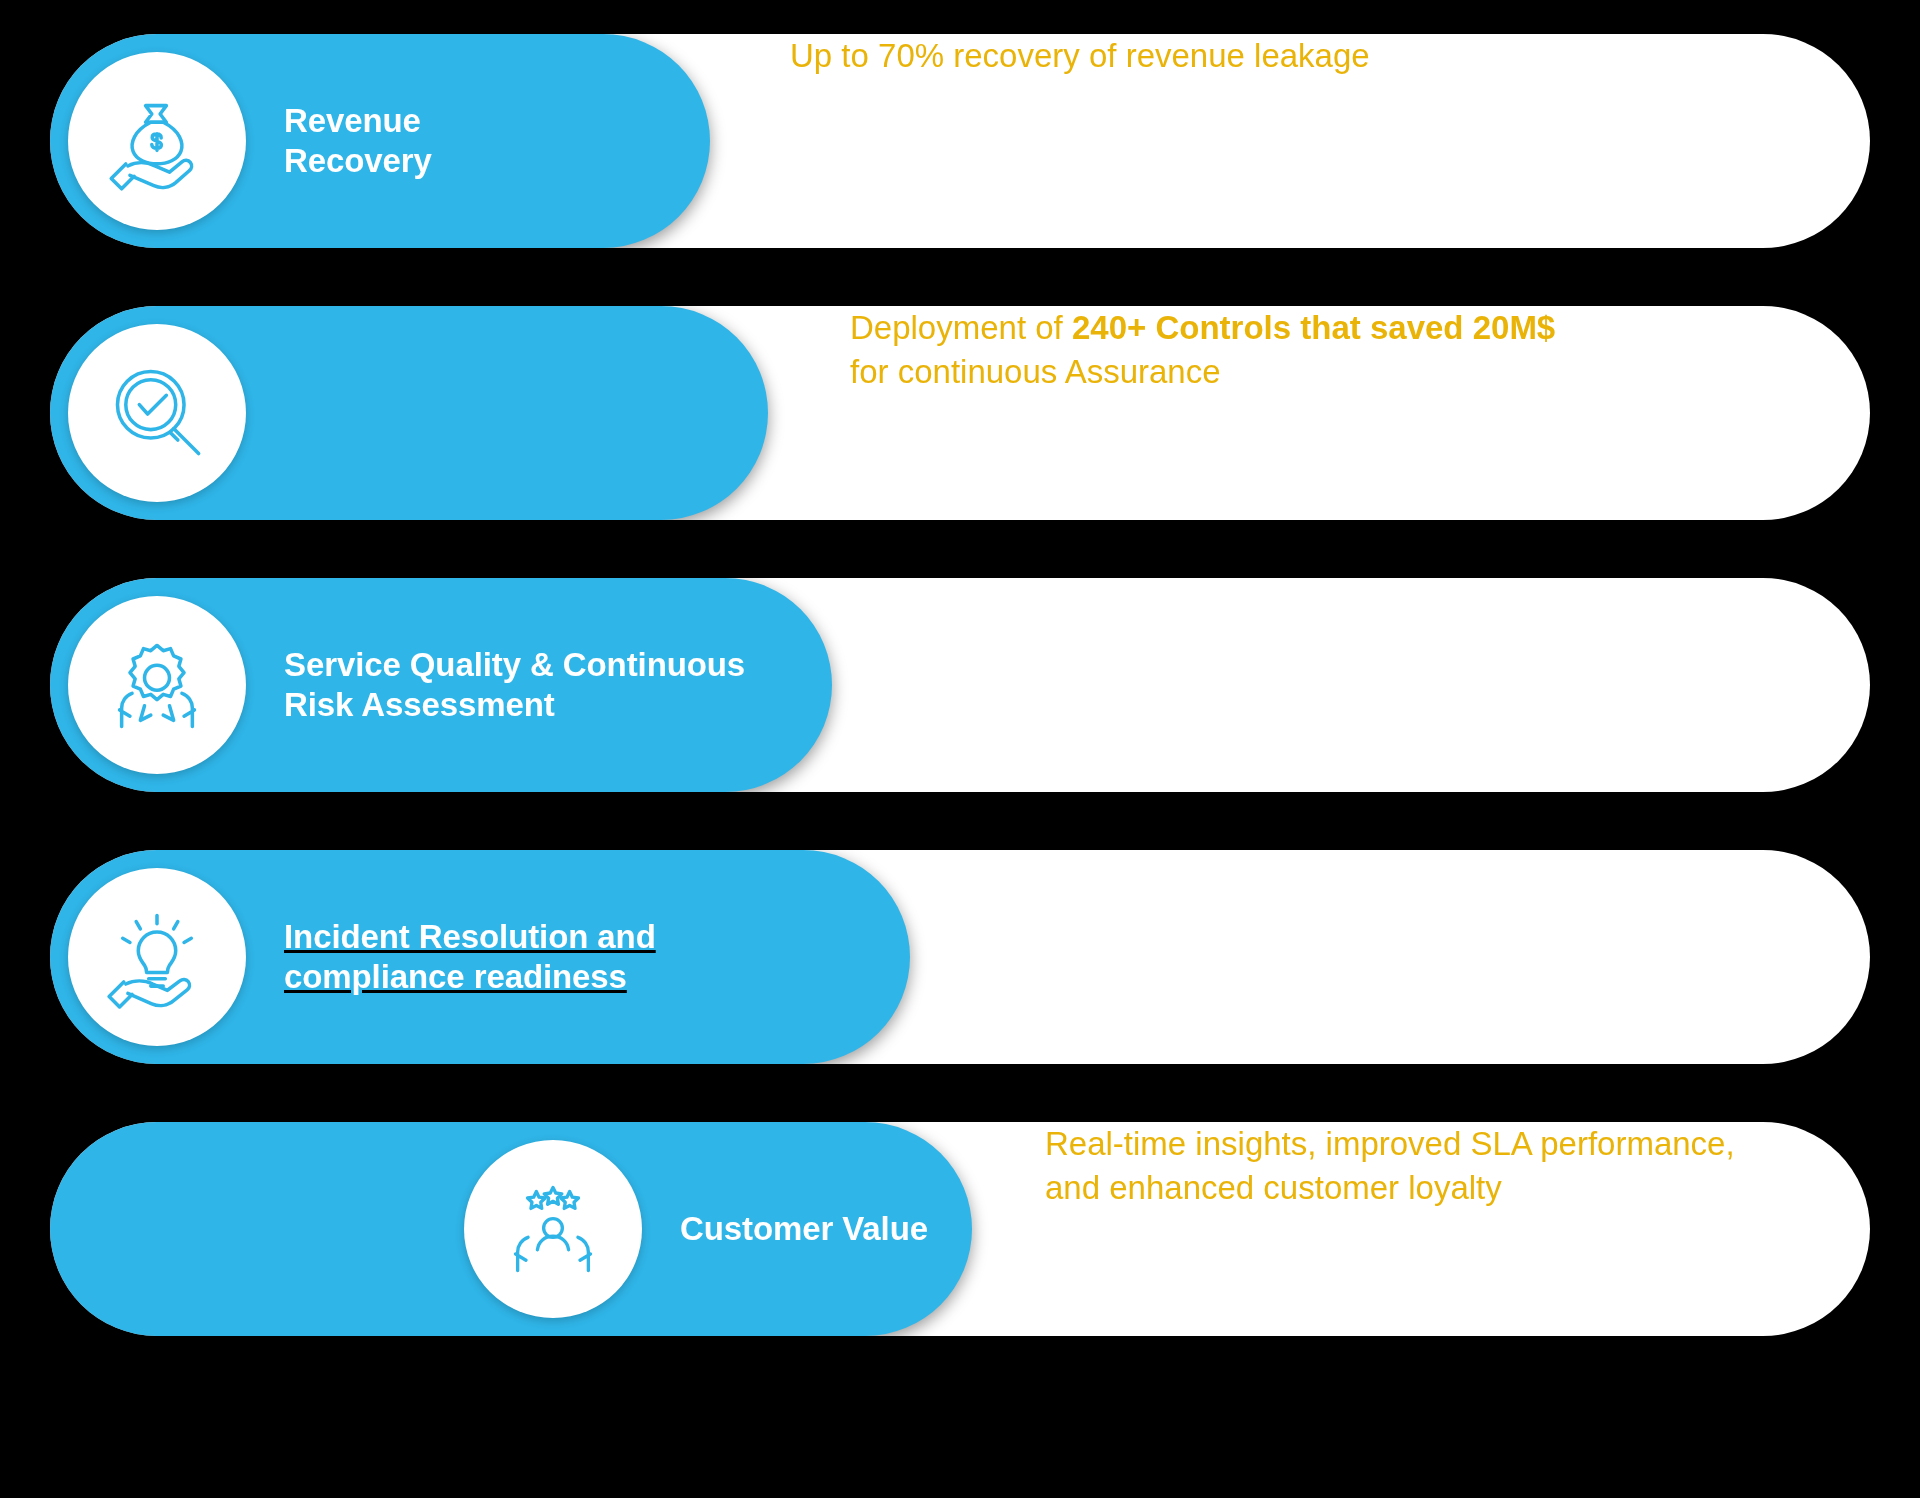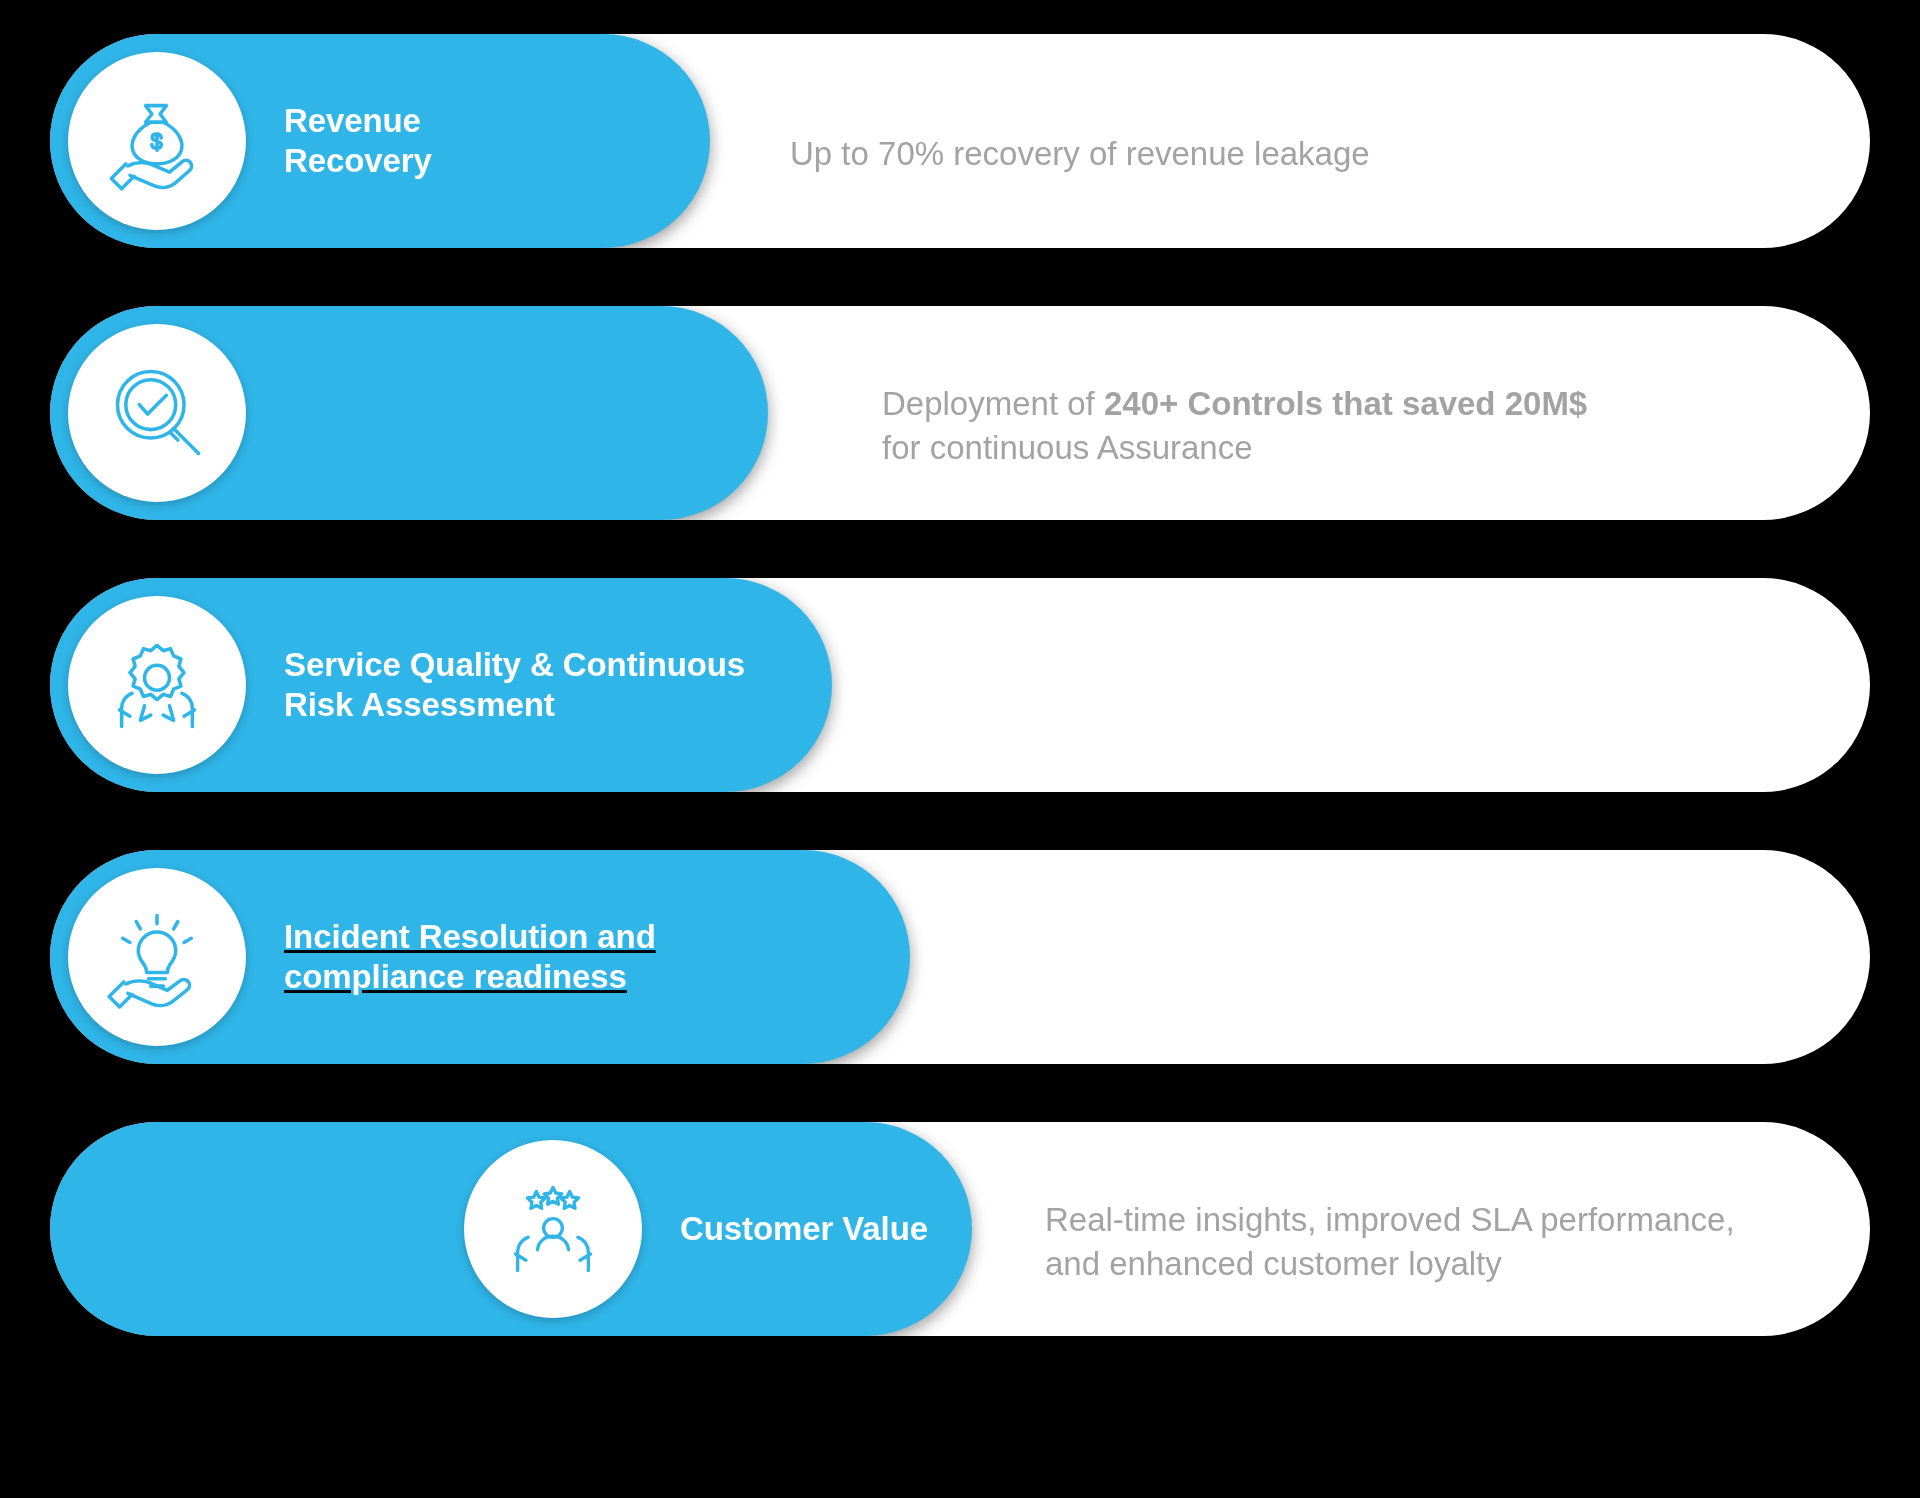--- a/index.html
+++ b/index.html
@@ -86,35 +86,34 @@
     white-space: pre-line;
     letter-spacing: -0.1px;
   }
 
   
   .row-desc {
     position: absolute;
     top: 0;
     height: 240px;
     display: flex;
-    align-items: center;
-    color: #a3a3a3;
+    color: #eab308;
     font-size: 33px;
     line-height: 1.34;
     z-index: 1;
   }
   .row-desc .txt { white-space: pre-line; }
   .row-desc b { font-weight: bold; }
 
   
   .r1 .row-badge { width: 660px; }
   .r1 .row-desc  { left: 740px; right: 60px; }
 
   .r2 .row-badge { width: 718px; }
-  .r2 .row-desc  { left: 800px; right: 60px; margin-left: 32px; }
+  .r2 .row-desc  { left: 800px; right: 60px; }
 
   .r3 .row-badge { width: 782px; }
   .r3 .row-desc  { left: 865px; right: 60px; }
 
   .r4 .row-badge { width: 860px; text-decoration: underline; }
   .r4 .row-desc  { left: 930px; right: 60px; }
 
   .r5 .row-badge { width: 922px; justify-content: flex-end; }
   .r5 .row-desc  { left: 995px; right: 60px; }
 </style>

